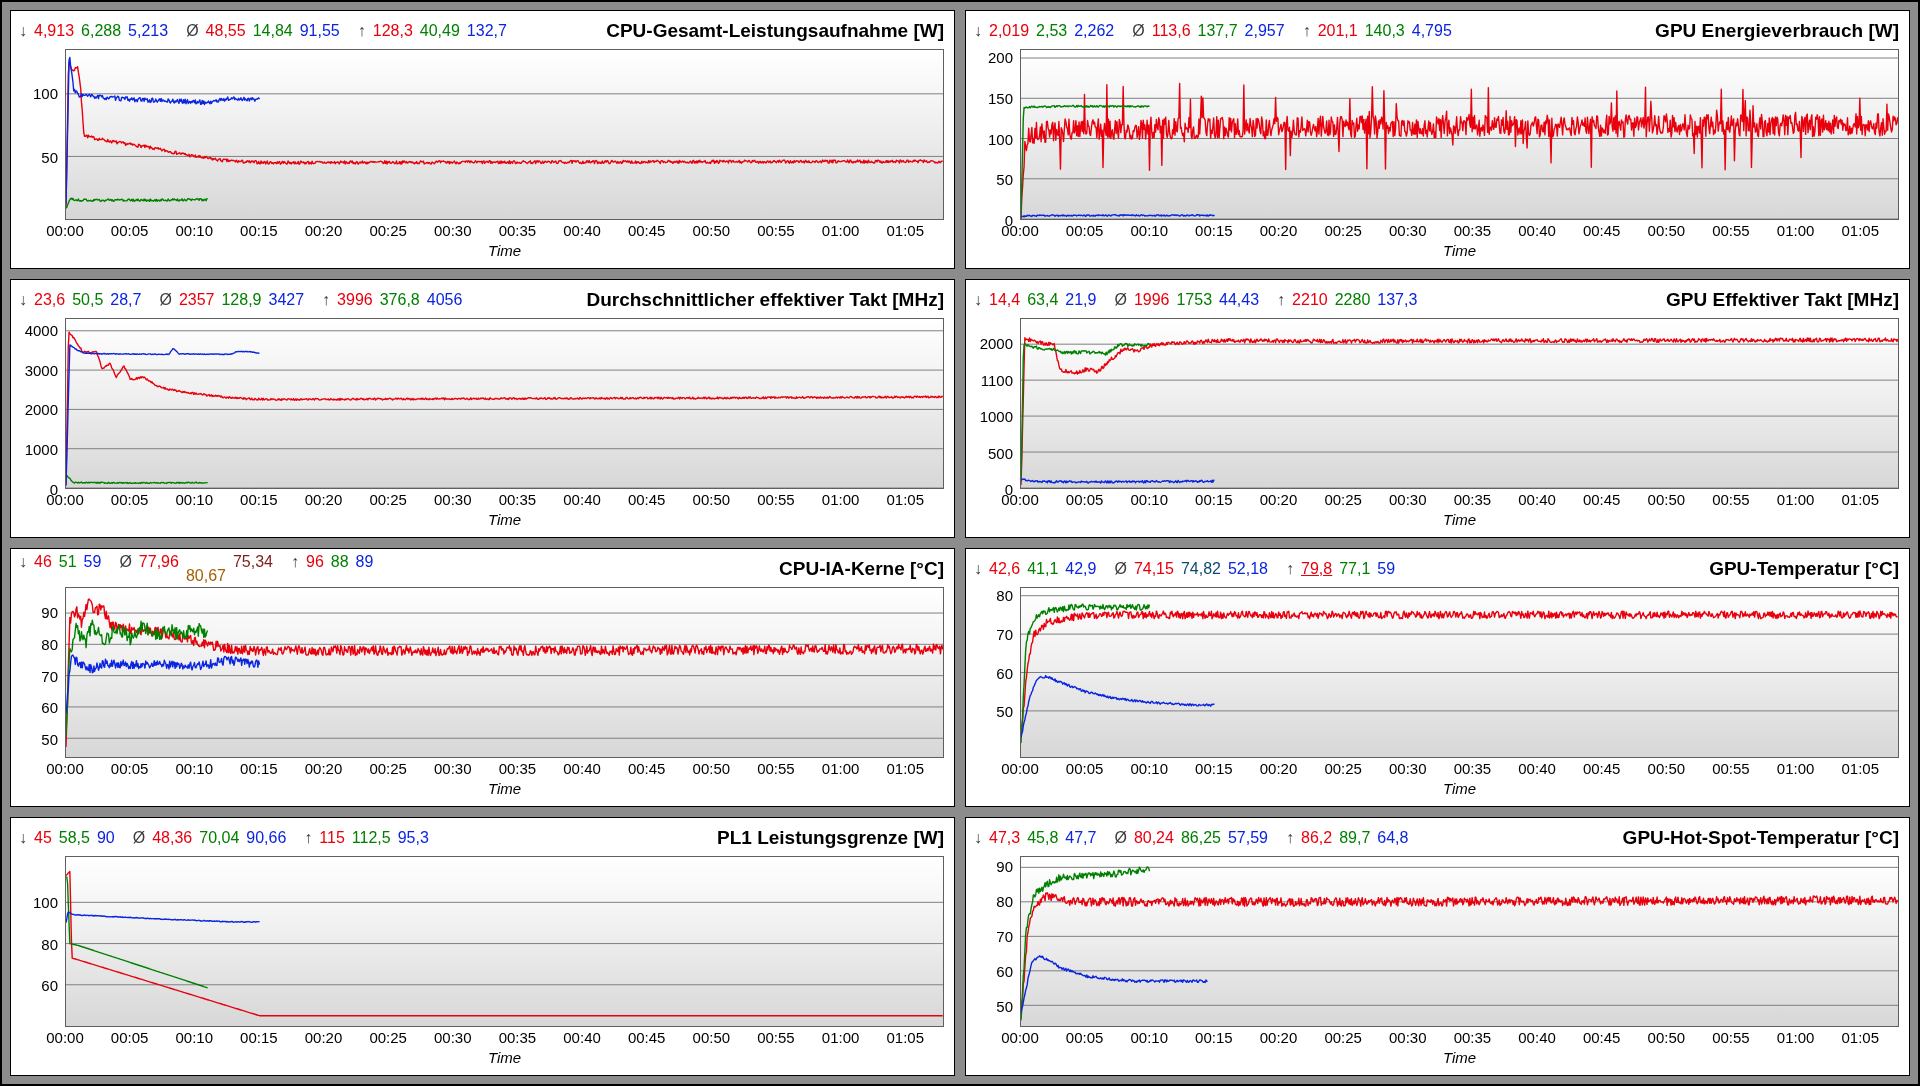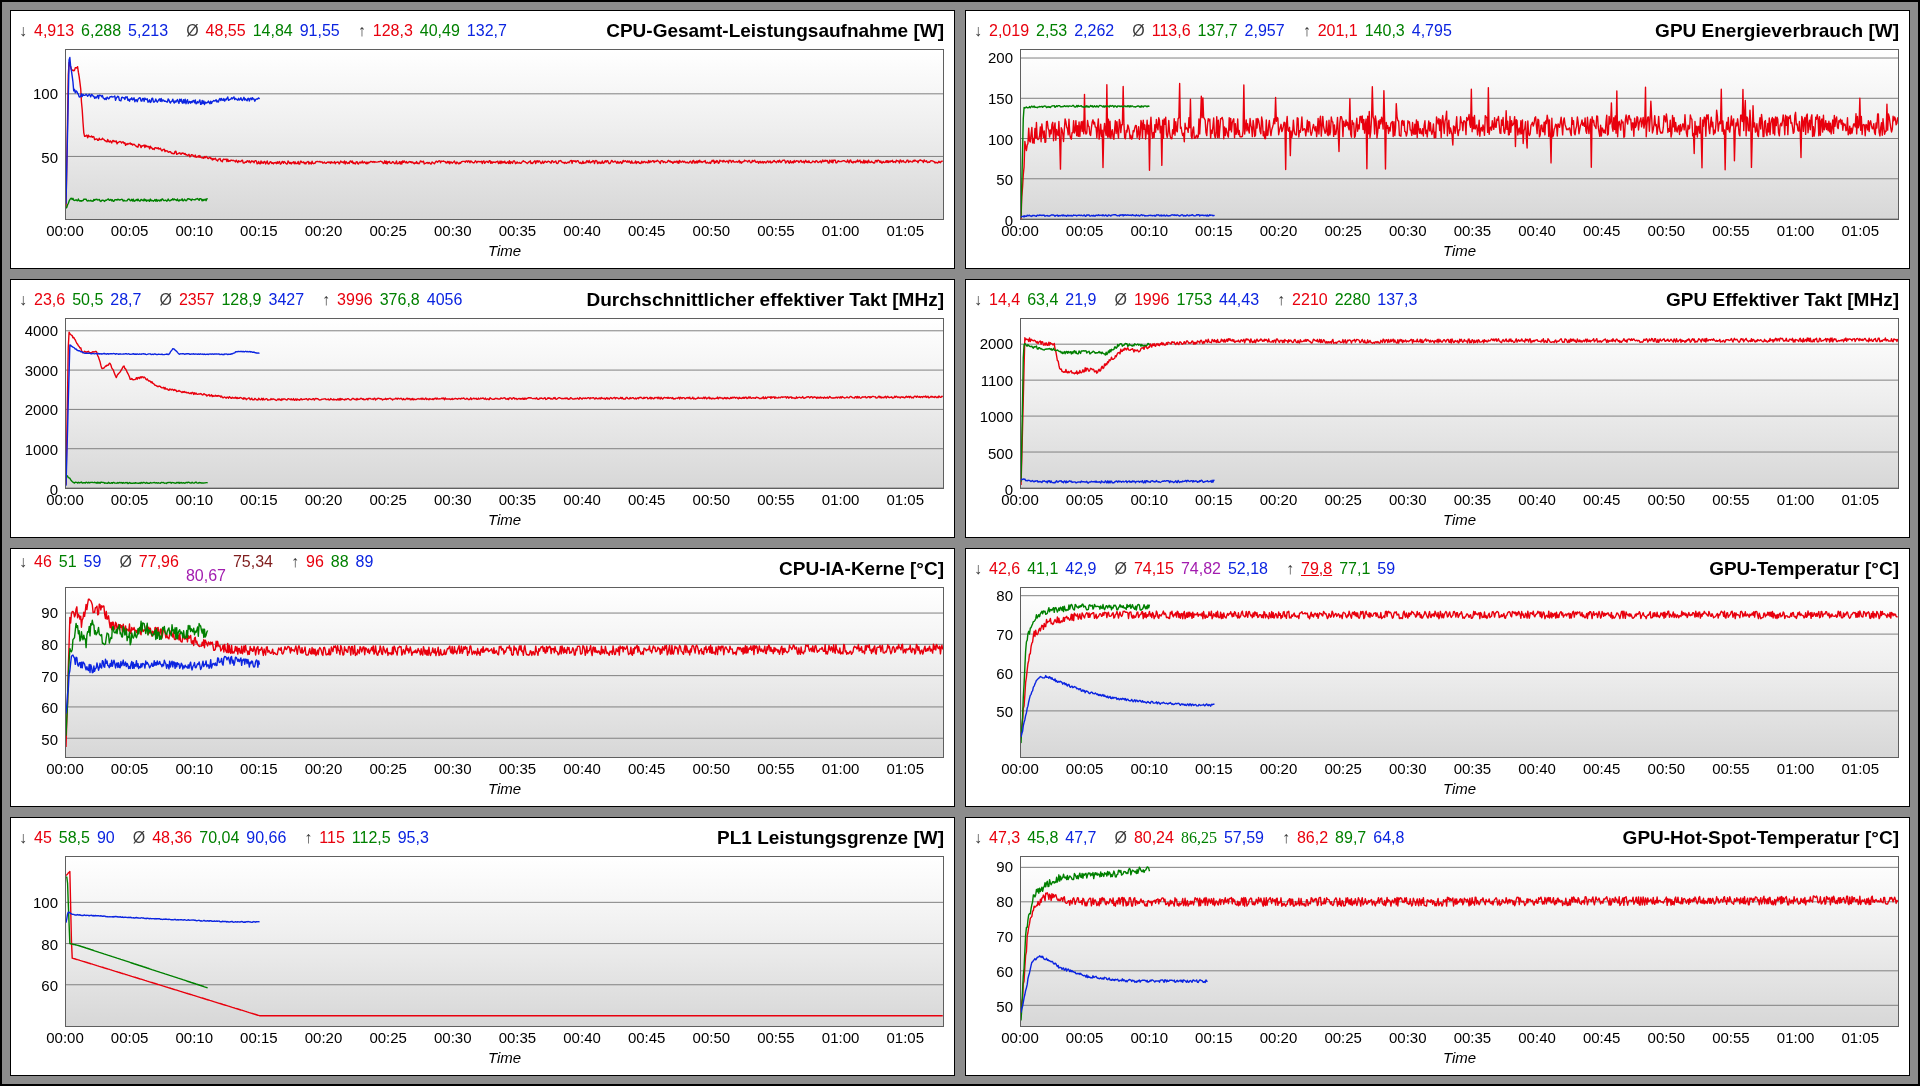--- a/index.html
+++ b/index.html
@@ -297,21 +297,21 @@
       <div class="stats">
             <span class="stat-group">
               <span class="stat-sym">↓</span>
               <span style="color: rgb(232, 0, 13);">46</span>
               <span style="color: rgb(0, 128, 0);">51</span>
               <span style="color: rgb(11, 36, 224);">59</span>
             </span>
             <span class="stat-group">
               <span class="stat-sym">Ø</span>
               <span style="color: rgb(232, 0, 13);">77,96</span>
-              <span style="color: #a21caf; margin-top: 14px;">80,67</span>
+              <span style="color: #a16207; margin-top: 14px;">80,67</span>
               <span style="color: #7f1d1d;">75,34</span>
             </span>
             <span class="stat-group">
               <span class="stat-sym">↑</span>
               <span style="color: rgb(232, 0, 13);">96</span>
               <span style="color: rgb(0, 128, 0);">88</span>
               <span style="color: rgb(11, 36, 224);">89</span>
             </span>
           </div>
       <div class="title">CPU-IA-Kerne [°C]</div>
@@ -360,21 +360,21 @@
       <div class="stats">
             <span class="stat-group">
               <span class="stat-sym">↓</span>
               <span style="color: rgb(232, 0, 13);">42,6</span>
               <span style="color: rgb(0, 128, 0);">41,1</span>
               <span style="color: rgb(11, 36, 224);">42,9</span>
             </span>
             <span class="stat-group">
               <span class="stat-sym">Ø</span>
               <span style="color: rgb(232, 0, 13);">74,15</span>
-              <span style="color: #a21caf;">74,82</span>
+              <span style="color: #0c4a6e;">74,82</span>
               <span style="color: rgb(11, 36, 224);">52,18</span>
             </span>
             <span class="stat-group">
               <span class="stat-sym">↑</span>
               <span style="color: rgb(232, 0, 13); text-decoration: underline;">79,8</span>
               <span style="color: rgb(0, 128, 0);">77,1</span>
               <span style="color: rgb(11, 36, 224);">59</span>
             </span>
           </div>
       <div class="title">GPU-Temperatur [°C]</div>
@@ -480,21 +480,21 @@
       <div class="stats">
             <span class="stat-group">
               <span class="stat-sym">↓</span>
               <span style="color: rgb(232, 0, 13);">47,3</span>
               <span style="color: rgb(0, 128, 0);">45,8</span>
               <span style="color: rgb(11, 36, 224);">47,7</span>
             </span>
             <span class="stat-group">
               <span class="stat-sym">Ø</span>
               <span style="color: rgb(232, 0, 13);">80,24</span>
-              <span style="color: rgb(0, 128, 0); font-family: Liberation Serif, serif;">86,25</span>
+              <span style="color: rgb(0, 128, 0);">86,25</span>
               <span style="color: rgb(11, 36, 224);">57,59</span>
             </span>
             <span class="stat-group">
               <span class="stat-sym">↑</span>
               <span style="color: rgb(232, 0, 13);">86,2</span>
               <span style="color: rgb(0, 128, 0);">89,7</span>
               <span style="color: rgb(11, 36, 224);">64,8</span>
             </span>
           </div>
       <div class="title">GPU-Hot-Spot-Temperatur [°C]</div>

